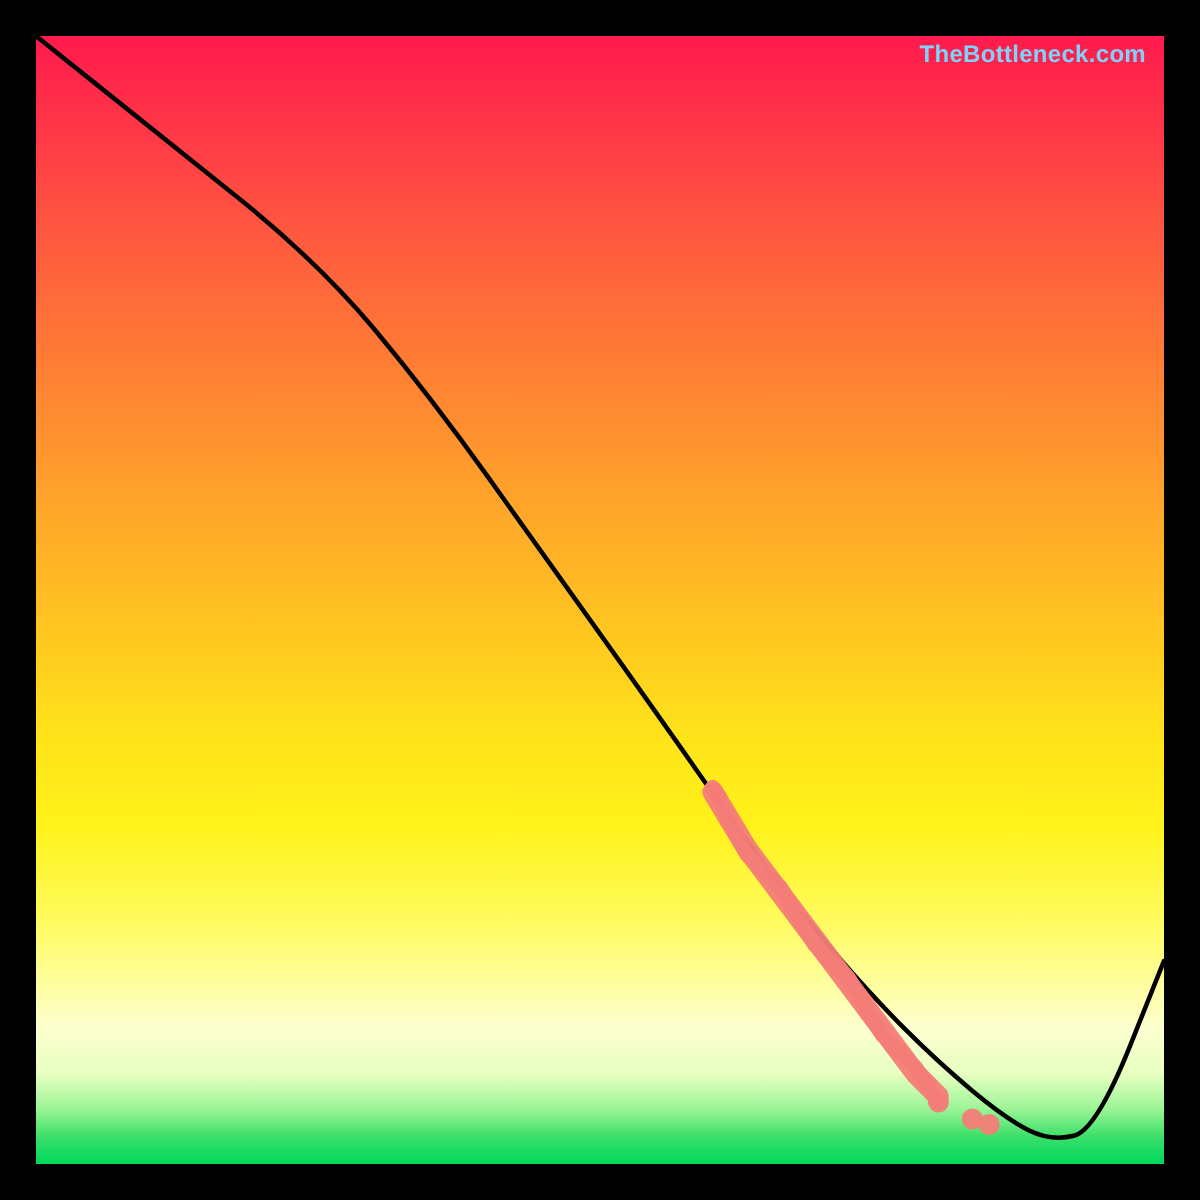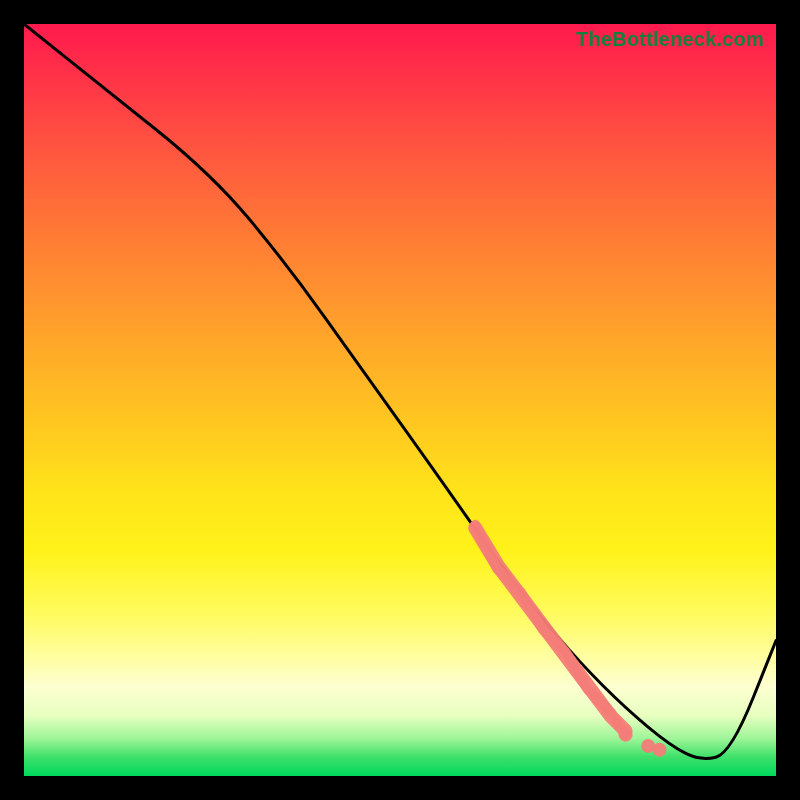--- a/index.html
+++ b/index.html
@@ -42,23 +42,23 @@
       #e7ffc0 92%,
       #9ff598 95%,
       #3de06a 97.5%,
       #00d85c 100%
     );
   }
   .watermark {
     position: absolute;
     top: 4px;
     right: 12px;
-    font-size: 20px;
+    font-size: 16px;
     font-weight: 600;
-    color: #15803d;
+    color: #7dd3fc;
     letter-spacing: 0.2px;
     user-select: none;
   }
   svg.curve-layer {
     position: absolute;
     left: 0;
     top: 0;
     width: 752px;
     height: 752px;
     overflow: visible;

